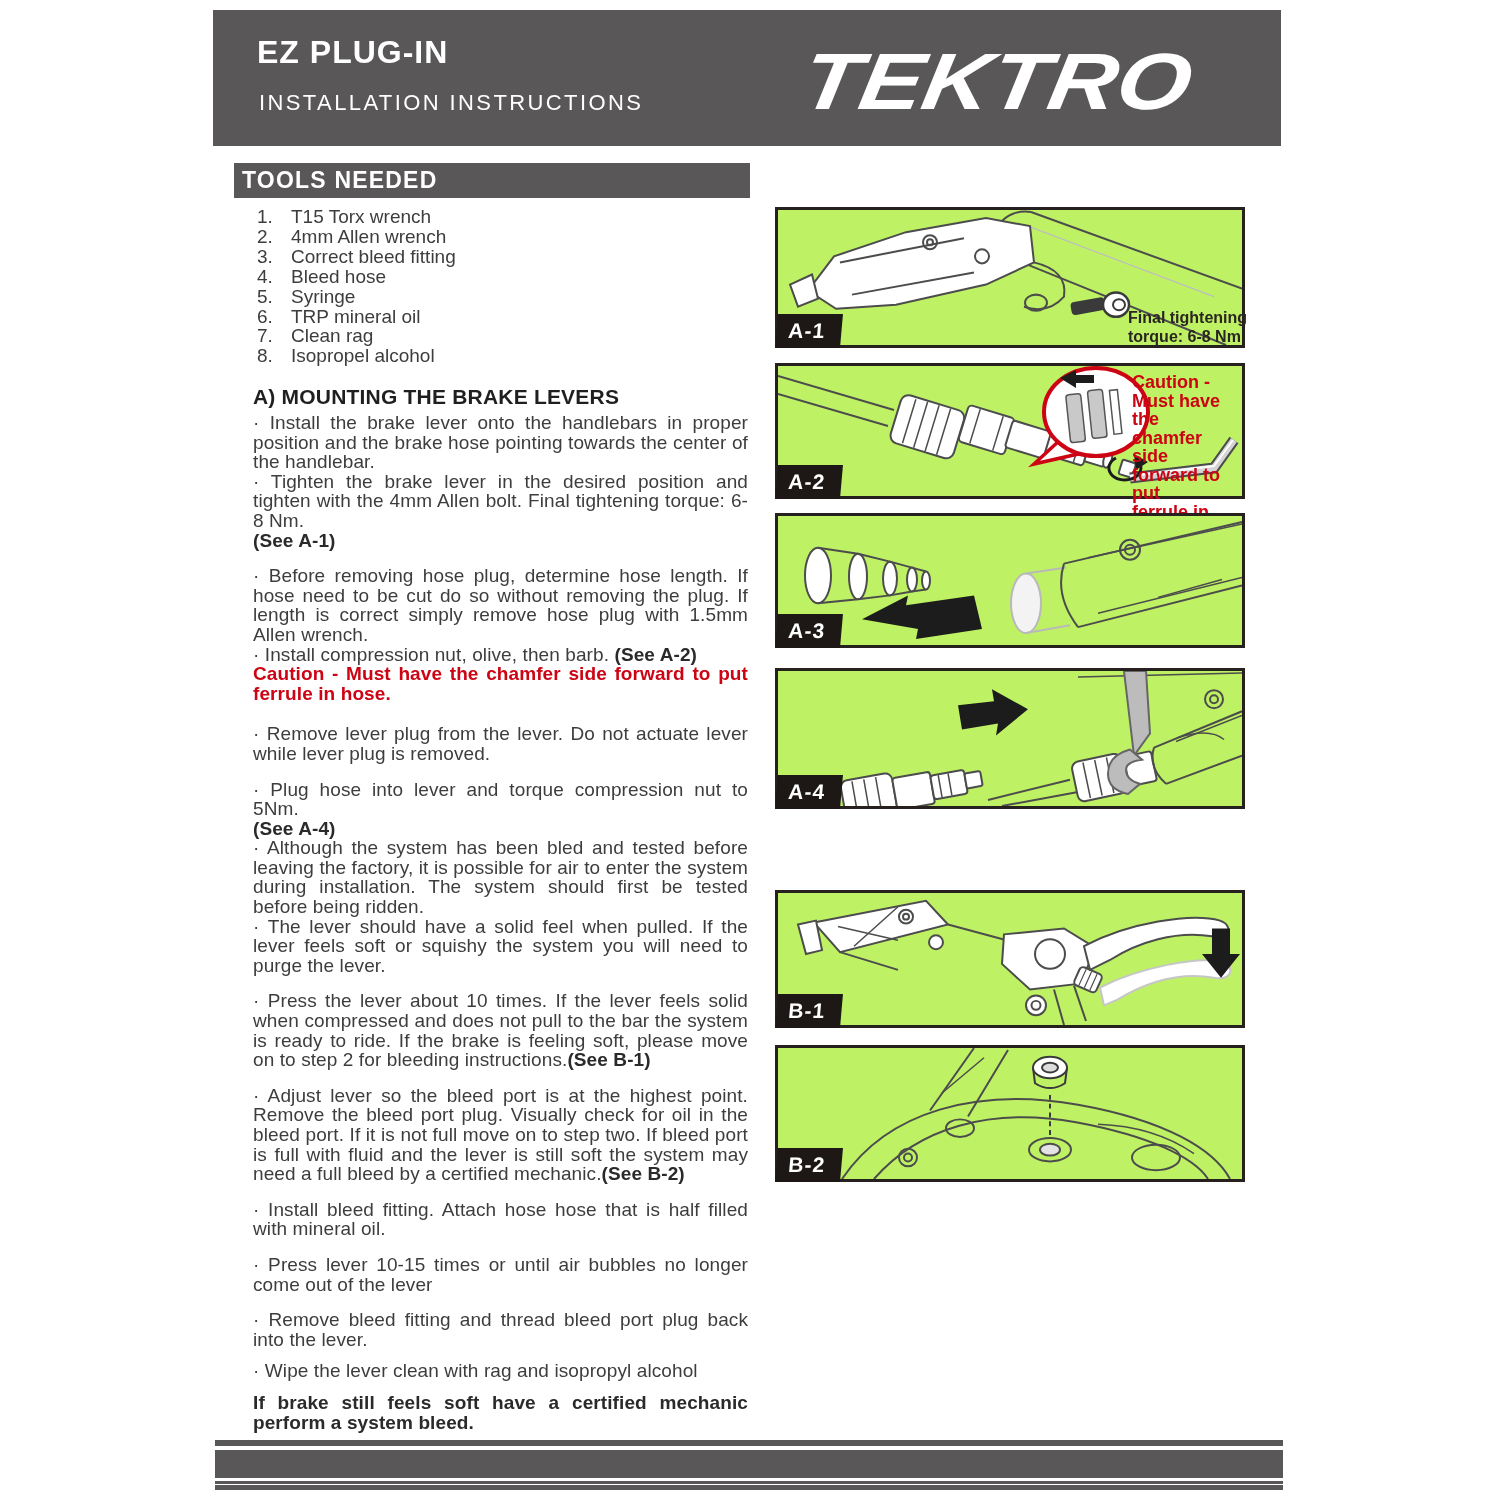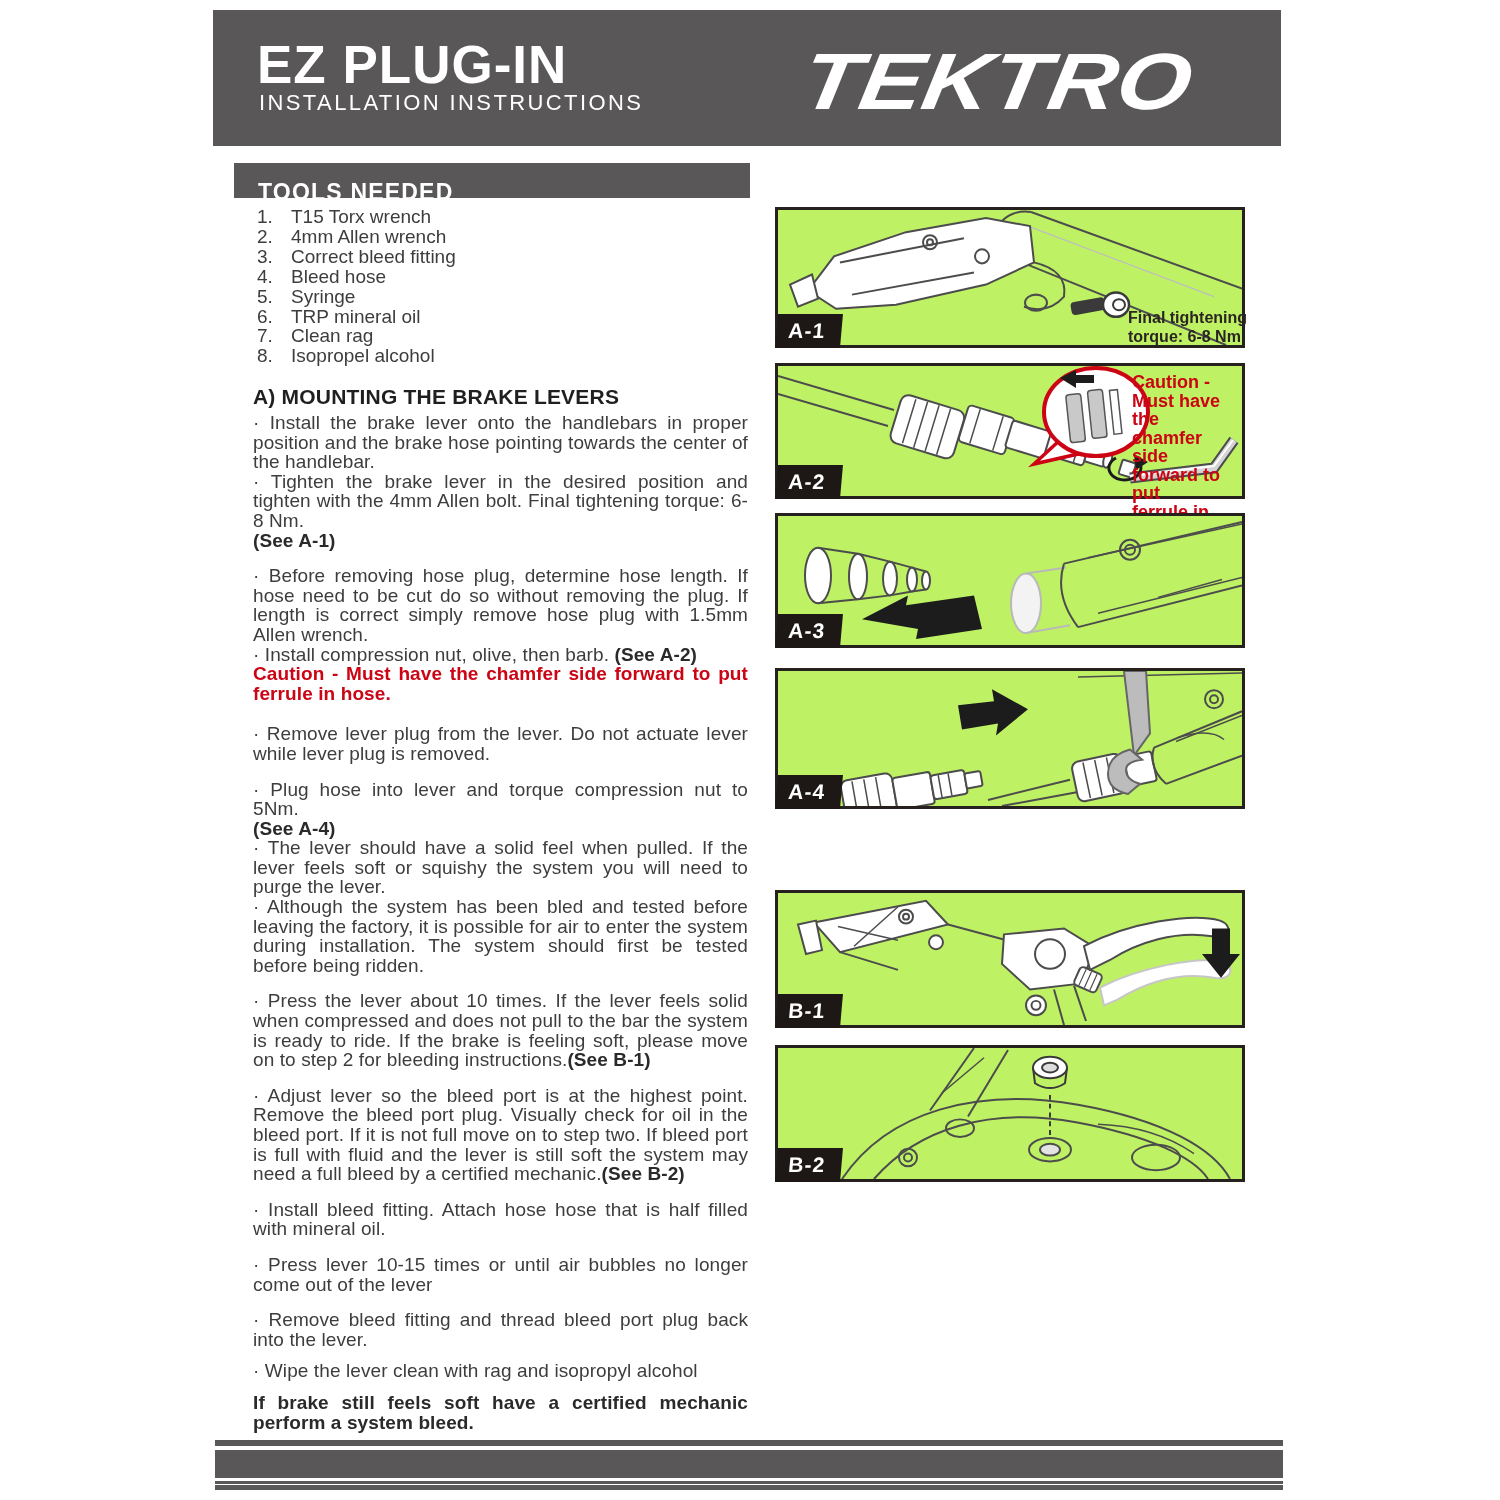--- a/index.html
+++ b/index.html
@@ -1,27 +1,27 @@
 <!DOCTYPE html>
 <html><head>
 <meta charset="utf-8">
 <style>
   html,body{margin:0;padding:0;background:#ffffff;}
   body{width:1500px;height:1500px;position:relative;font-family:"Liberation Sans",sans-serif;overflow:hidden;}
 
   
   .masthead{position:absolute;left:213px;top:10px;width:1068px;height:136px;background:#595757;color:#fff;}
-  .masthead-title{position:absolute;left:44px;top:24px;font-size:53px;font-weight:bold;letter-spacing:1px;}
+  .masthead-title{position:absolute;left:44px;top:24px;font-size:32px;font-weight:bold;letter-spacing:1px;}
   .masthead-subtitle{position:absolute;left:46px;top:80px;font-size:22px;letter-spacing:2.4px;font-weight:normal;}
   .brand-logo{position:absolute;left:590px;top:26px;font-size:80px;font-weight:bold;font-style:italic;
               letter-spacing:0px;transform:skewX(-10deg) scaleX(1.18);transform-origin:left center;white-space:nowrap;}
 
   
   .tools-bar{position:absolute;left:234px;top:163px;width:516px;height:35px;background:#595757;}
-  .tools-bar span{display:block;color:#fff;font-size:23px;font-weight:bold;letter-spacing:1.2px;line-height:35px;padding-left:24px;margin-top:12px;}
+  .tools-bar span{display:block;color:#fff;font-size:23px;font-weight:bold;letter-spacing:1.2px;line-height:35px;padding-left:8px;}
   .tools-list{position:absolute;left:257px;top:207px;width:470px;list-style:none;margin:0;padding:0;
               font-size:19px;line-height:19.9px;color:#3d3d3d;}
   .tools-list li{display:flex;}
   .tools-list .num{width:34px;flex:0 0 34px;}
 
   
   .tcol{position:absolute;left:253px;top:383px;width:495px;font-size:19px;line-height:19.6px;
         color:#3d3d3d;text-align:justify;letter-spacing:0.1px;}
   .tcol p{margin:0;}
   .sec-head{font-size:21px;font-weight:bold;color:#1f1f1f;line-height:27px;margin:0 0 3px 0;text-align:left;letter-spacing:0.2px;}
@@ -110,22 +110,22 @@
     <p>· Install the brake lever onto the handlebars in proper position and the brake hose pointing towards the center of the handlebar.</p>
     <p>· Tighten the brake lever in the desired position and tighten with the 4mm Allen bolt. Final tightening torque: 6-8 Nm.</p>
     <p class="see">(See A-1)</p>
     <p class="mt16">· Before removing hose plug, determine hose length. If hose need to be cut do so without removing the plug. If length is correct simply remove hose plug with 1.5mm Allen wrench.</p>
     <p><span>· Install compression nut, olive, then barb. </span><span class="see">(See A-2)</span></p>
     <p class="caution">Caution - Must have the chamfer side forward to put ferrule in hose.</p>
     <p class="mt21">· Remove lever plug from the lever. Do not actuate lever while lever plug is removed.</p>
     <p class="mt16">· Plug hose into lever and torque compression nut to 5Nm.</p>
     <p class="see">(See A-4)</p>
 
+    <p>· Although the system has been bled and tested before leaving the factory, it is possible for air to enter the system during installation. The system should first be tested before being ridden.</p>
     <p>· The lever should have a solid feel when pulled. If the lever feels soft or squishy the system you will need to purge the lever.</p>
-    <p>· Although the system has been bled and tested before leaving the factory, it is possible for air to enter the system during installation. The system should first be tested before being ridden.</p>
     <p class="mt16"><span>· Press the lever about 10 times. If the lever feels solid when compressed and does not pull to the bar the system is ready to ride. If the brake is feeling soft, please move on to step 2 for bleeding instructions.</span><span class="see">(See B-1)</span></p>
     <p class="mt16"><span>· Adjust lever so the bleed port is at the highest point. Remove the bleed port plug. Visually check for oil in the bleed port. If it is not full move on to step two. If bleed port is full with fluid and the lever is still soft the system may need a full bleed by a certified mechanic.</span><span class="see">(See B-2)</span></p>
     <p class="mt16">· Install bleed fitting. Attach hose hose that is half filled with mineral oil.</p>
     <p class="mt16">· Press lever 10-15 times or until air bubbles no longer come out of the lever</p>
     <p class="mt16">· Remove bleed fitting and thread bleed port plug back into the lever.</p>
     <p class="mt12">· Wipe the lever clean with rag and isopropyl alcohol</p>
     <p class="bold-footer mt12">If brake still feels soft have a certified mechanic perform a system bleed.</p>
   </div>
 
   <div class="panel" id="panel-a1">

